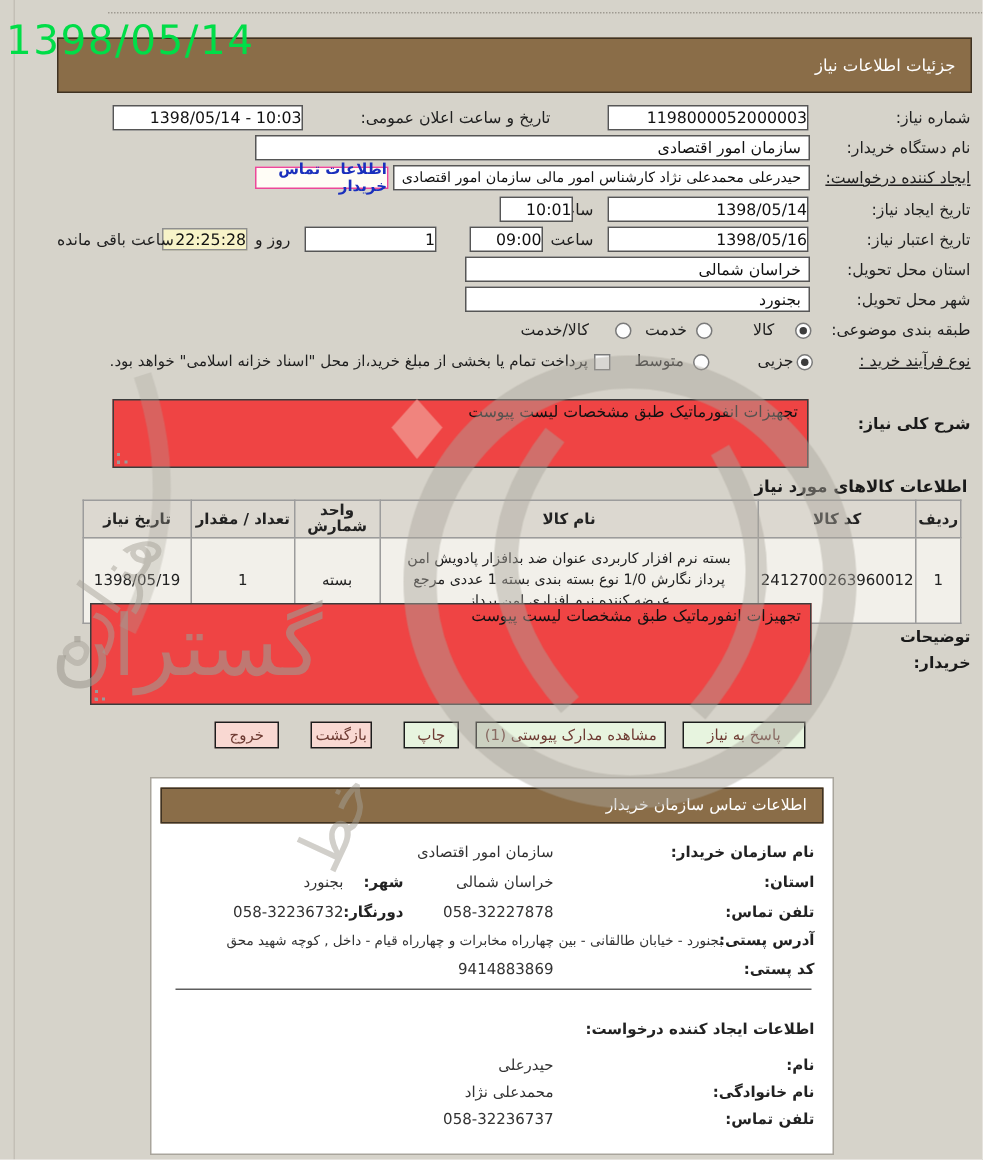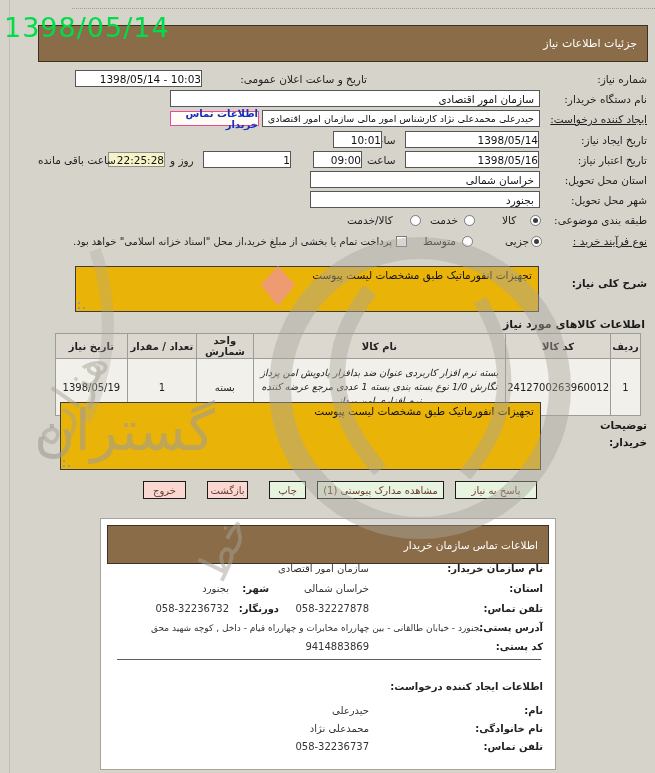--- a/index.html
+++ b/index.html
@@ -18,22 +18,22 @@
   .radio.sel::after{content:"";position:absolute;left:2px;top:2px;width:5px;height:5px;border-radius:50%;background:#3c3c3c;}
   .chk{position:absolute;width:11px;height:11px;background:#fdfdfd;border:1px solid #7a7a7a;box-sizing:border-box;}
   .btn{position:absolute;height:18px;border:1px solid #1c1c1c;font-family:"DejaVu Sans",sans-serif;
        font-size:10px;color:#6e3b33;display:flex;align-items:center;justify-content:center;
        box-sizing:border-box;padding:0 3px;cursor:pointer;}
   .btn.green{background:#e7f4df;}
   .btn.pink{background:#f9d8d2;}
   table.goods{position:absolute;left:55px;top:333px;width:586px;border-collapse:collapse;direction:rtl;}
   table.goods th{background:#dcd8d0;font-size:10px;font-weight:bold;color:#222;border:1px solid #9c9c9c;height:22px;text-align:center;}
   table.goods td{background:#f2f0ea;font-size:10px;color:#222;border:1px solid #9c9c9c;height:52px;text-align:center;vertical-align:middle;}
-  table.goods td.name{font-size:9.5px;line-height:1.45;padding:2px 6px;font-style:italic;}
-  .ta{position:absolute;background:#eab308;border:1px solid #3c3c3c;box-sizing:border-box;font-size:10.5px;color:#111;
+  table.goods td.name{font-size:9.5px;line-height:1.45;padding:2px 17px;}
+  .ta{position:absolute;background:#ef4444;border:1px solid #3c3c3c;box-sizing:border-box;font-size:10.5px;color:#111;
       padding:2px 6px;text-align:right;}
   .grip{position:absolute;left:2px;bottom:2px;width:7px;height:7px;border-left:2px dotted #9a9a9a;border-bottom:2px dotted #9a9a9a;box-sizing:border-box;}
   .panel{position:absolute;left:100px;top:518px;width:456px;height:252px;background:#ffffff;border:1px solid #a9a59c;box-sizing:border-box;}
   .plbl{position:absolute;font-size:10px;font-weight:bold;color:#222;white-space:nowrap;}
   .pval{position:absolute;font-size:10px;color:#333;white-space:nowrap;}
   .linkbox{position:absolute;background:#fffdf6;border:1px solid #ec4899;color:#1a2fbc;font-size:10px;
        display:flex;align-items:center;justify-content:center;box-sizing:border-box;text-decoration:none;cursor:pointer;font-weight:bold;}
   .dotline{position:absolute;border-top:1px dotted #9f9b92;height:0;}
   .vline{position:absolute;width:1px;background:#c3bfb6;}
   .hr{position:absolute;border-top:1px solid #5e5e5e;height:0;}
@@ -49,20 +49,23 @@
   <div class="dotline" style="left:72px;top:8px;width:583px;"></div>
   <div class="vline" style="left:9px;top:0;height:773px;"></div>
 
   <div class="bar" style="left:38px;top:25px;width:610px;height:37px;">
     <span>جزئیات اطلاعات نیاز</span>
   </div>
 
   <div class="greendate ltr">1398/05/14</div>
 
   <span class="lbl" style="right:8px;top:73px;">شماره نیاز:</span>
+  <div class="inp center" style="left:405px;top:70px;width:134px;height:17px;">
+      <span class="ltr">1198000052000003</span>
+    </div>
   <span class="lbl" style="right:288px;top:73px;">تاریخ و ساعت اعلان عمومی:</span>
   <div class="inp center" style="left:75px;top:70px;width:127px;height:17px;">
       <span class="ltr">1398/05/14 - 10:03</span>
     </div>
 
   <span class="lbl" style="right:8px;top:93px;">نام دستگاه خریدار:</span>
   <div class="inp rpad" style="left:170px;top:90px;width:370px;height:17px;">
       <span>سازمان امور اقتصادی</span>
     </div>
 
@@ -166,34 +169,34 @@
     <span class="grip"></span>
   </div>
 
   <button class="btn green" style="left:455px;top:481px;width:82px;">پاسخ به نیاز</button>
   <button class="btn green" style="left:317px;top:481px;width:127px;">مشاهده مدارک پیوستی (1)</button>
   <button class="btn green" style="left:269px;top:481px;width:37px;">چاپ</button>
   <button class="btn pink" style="left:207px;top:481px;width:41px;">بازگشت</button>
   <button class="btn pink" style="left:143px;top:481px;width:43px;">خروج</button>
 
   <div class="panel">
-    <div class="bar" style="left:6px;top:6px;width:442px;height:39px;font-size:10.5px;">
+    <div class="bar" style="left:6px;top:6px;width:442px;height:24px;font-size:10.5px;">
       <span>اطلاعات تماس سازمان خریدار</span>
     </div>
     <span class="plbl" style="right:12px;top:44px;">نام سازمان خریدار:</span>
     <span class="pval" style="right:186px;top:44px;">سازمان امور اقتصادی</span>
 
     <span class="plbl" style="right:12px;top:64px;">استان:</span>
     <span class="pval" style="right:186px;top:64px;">خراسان شمالی</span>
     <span class="plbl" style="right:286px;top:64px;">شهر:</span>
     <span class="pval" style="right:326px;top:64px;">بجنورد</span>
 
     <span class="plbl" style="right:12px;top:84px;">تلفن تماس:</span>
     <span class="pval ltr" style="right:186px;top:84px;">058-32227878</span>
-    <span class="plbl" style="right:276px;top:84px;margin-left:16px;">دورنگار:</span>
+    <span class="plbl" style="right:286px;top:84px;margin-left:16px;">دورنگار:</span>
     <span class="pval ltr" style="right:326px;top:84px;">058-32236732</span>
 
     <span class="plbl" style="right:12px;top:103px;">آدرس پستی:</span>
     <span class="pval" style="right:73px;top:104px;font-size:9px;">بجنورد - خیابان طالقانی - بین چهارراه مخابرات و چهارراه قیام - داخل , کوچه شهید محق</span>
 
     <span class="plbl" style="right:12px;top:122px;">کد پستی:</span>
     <span class="pval ltr" style="right:186px;top:122px;">9414883869</span>
 
     <div class="hr" style="left:16px;top:140px;width:424px;"></div>
 

